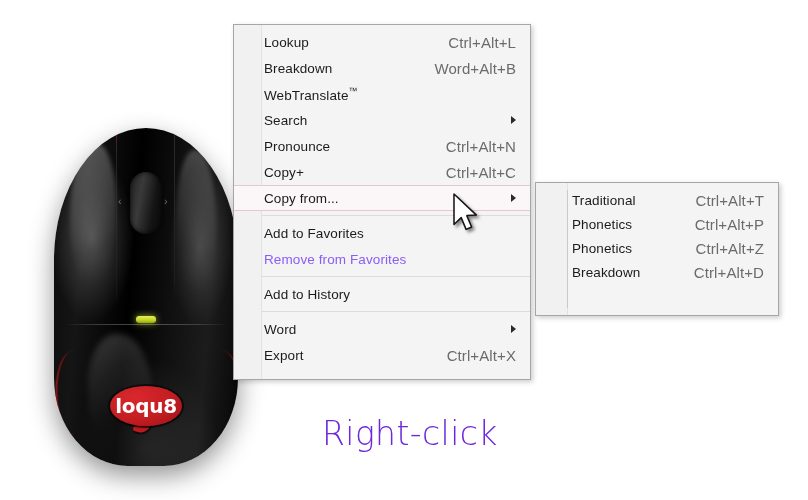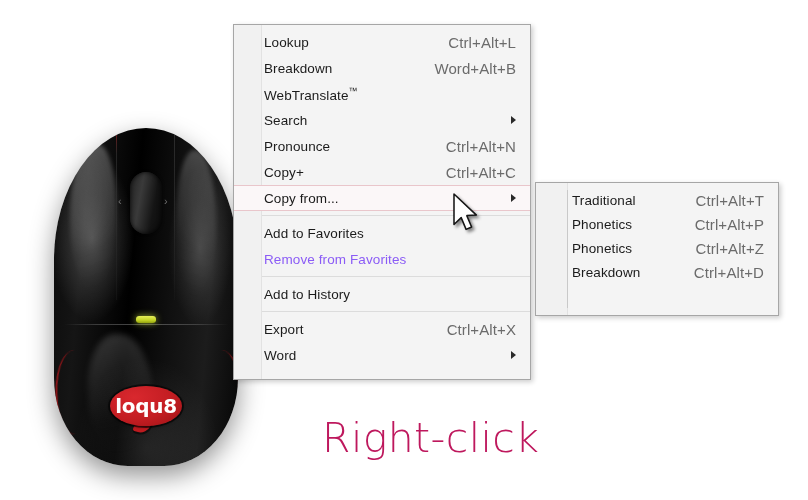--- a/index.html
+++ b/index.html
@@ -262,22 +262,22 @@
     pointer-events: none;
   }
 
   
   #caption {
     position: absolute;
     left: 322px;
     top: 414px;
     font-family: "DejaVu Sans", sans-serif;
     font-weight: 300;
-    font-size: 41px;
-    color: #be185d;
+    font-size: 33px;
+    color: #6d28d9;
     letter-spacing: 0.4px;
     white-space: nowrap;
   }
 </style>
 </head>
 <body>
 
 <div id="stage">
 
   <div id="mouse-wrap">
@@ -338,26 +338,26 @@
         </div>
         <div class="mi disabled">
           <span class="label">Remove from Favorites</span>
         </div>
         <div class="sep"></div>
         <div class="mi">
           <span class="label">Add to History</span>
         </div>
         <div class="sep"></div>
         <div class="mi">
+          <span class="label">Word</span>
+          <span class="arrow"></span>
+        </div>
+        <div class="mi">
           <span class="label">Export</span>
           <span class="accel">Ctrl+Alt+X</span>
-        </div>
-        <div class="mi">
-          <span class="label">Word</span>
-          <span class="arrow"></span>
         </div>
       </div>
   </div>
 
   <div class="menu" id="sub-menu">
     <div class="gutter"></div>
     <div class="sup"></div>
     <div id="sub-menu-items">
         <div class="mi">
           <span class="label">Traditional</span>

